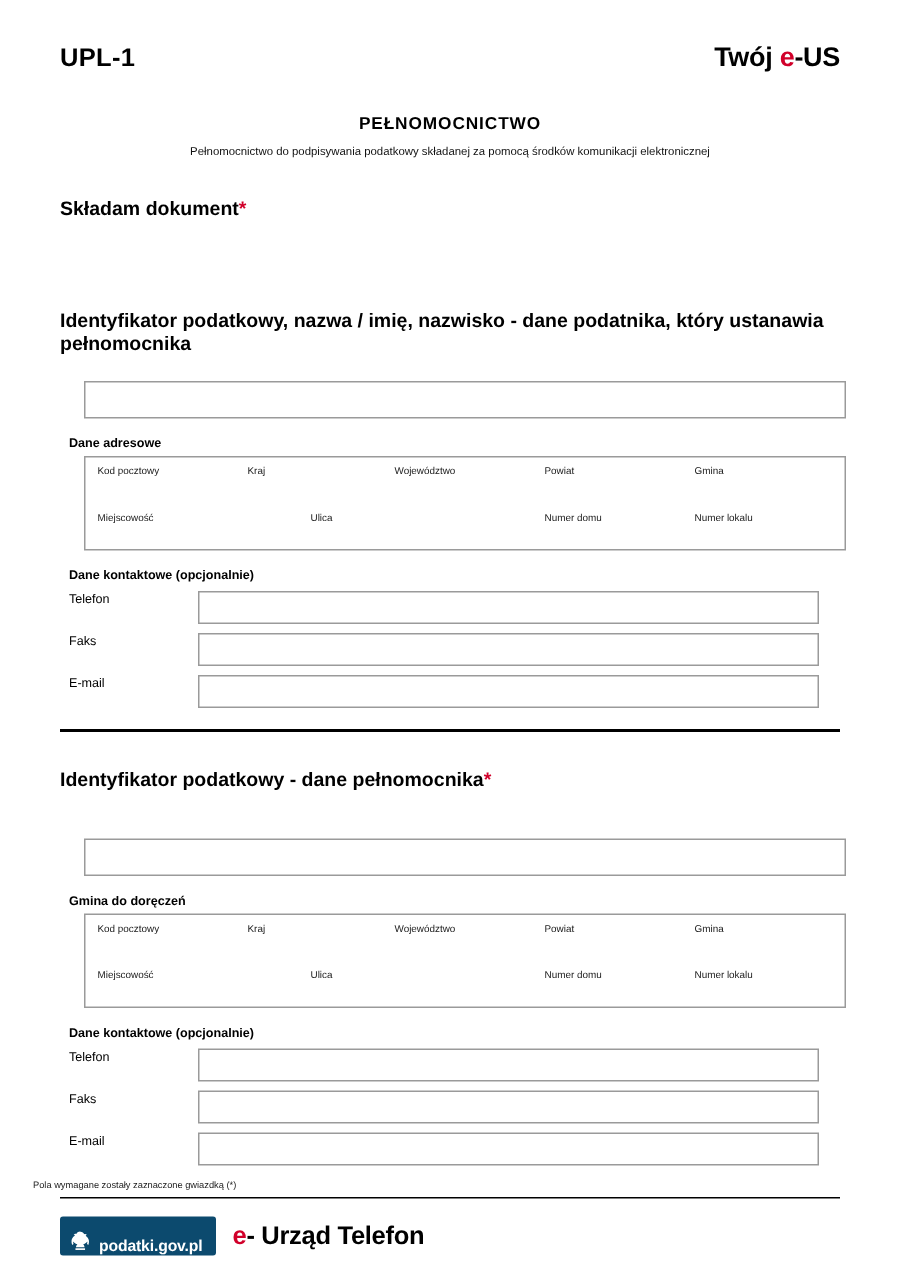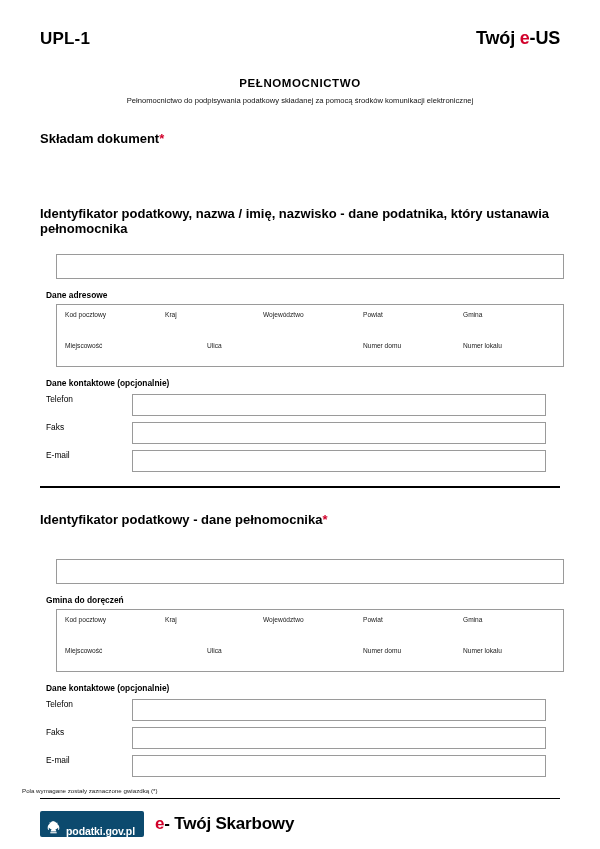--- a/index.html
+++ b/index.html
@@ -294,17 +294,17 @@
 
   <div class="doc-footer">
     <div class="gov-badge">
       <svg class="eagle" viewBox="0 0 15 17" aria-hidden="true">
         <path d="M7.5 1.2c1.4 0 2.3.8 2.6 1.6.6-.2 1.3-.1 1.8.3-.4.2-.7.5-.8.9 1.2.6 2 1.8 2.2 3.2.1.9 0 1.9-.4 2.8l-.9-.6c.2-.6.3-1.2.2-1.8-.7.9-1.7 1.6-2.8 1.9.5.5.9 1.2 1 2H4.6c.1-.8.5-1.5 1-2-1.1-.3-2.1-1-2.8-1.9-.1.6 0 1.2.2 1.8l-.9.6C1.7 8.9 1.6 7.9 1.7 7c.2-1.4 1-2.6 2.2-3.2-.1-.4-.4-.7-.8-.9.5-.4 1.2-.5 1.8-.3.3-.8 1.2-1.6 2.6-1.6z" fill="#ffffff"></path>
         <rect x="4.3" y="12.2" width="6.4" height="1.1" fill="#ffffff"></rect>
       </svg>
       <span class="gov-text">podatki.gov.pl</span>
     </div>
     <div class="usk">
-      <span class="accent">e</span><span>- Twój Skarbowy</span>
+      <span class="accent">e</span><span>- Urząd Telefon</span>
     </div>
   </div>
 
 </div>
 
 </body></html>

